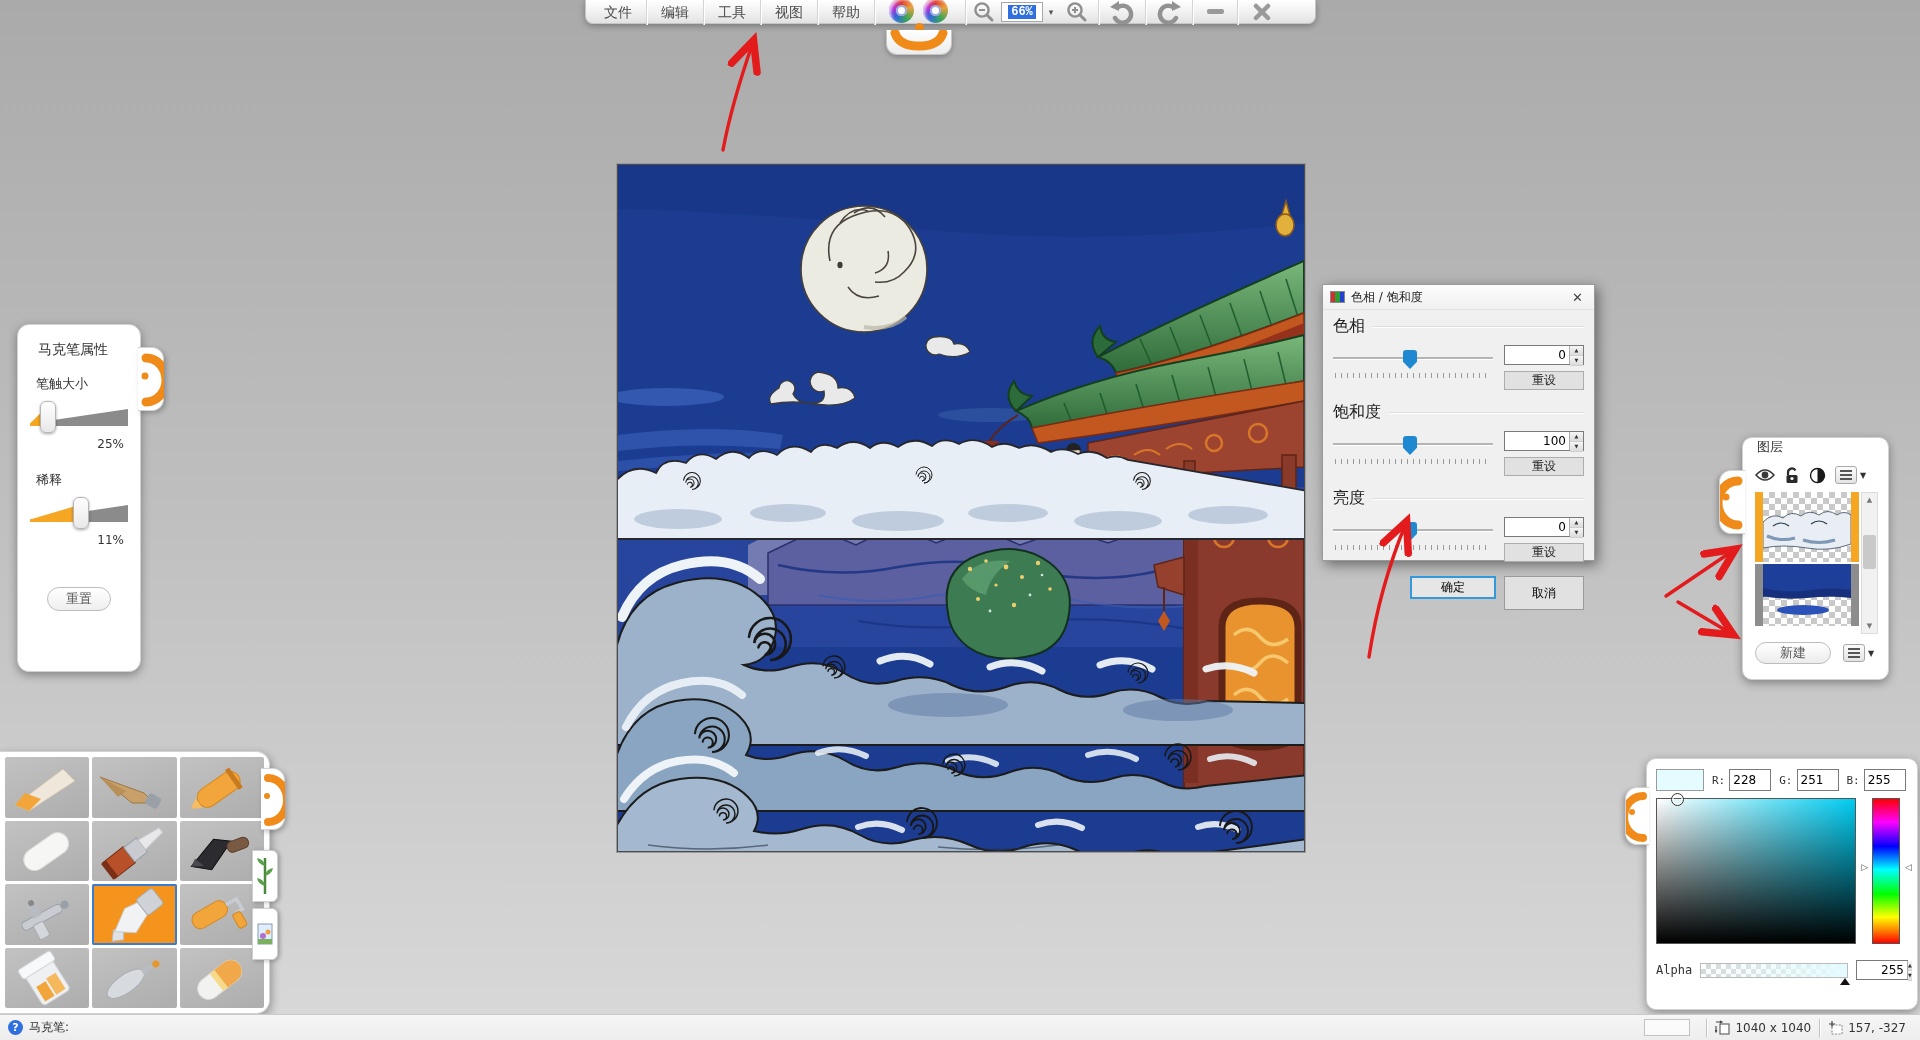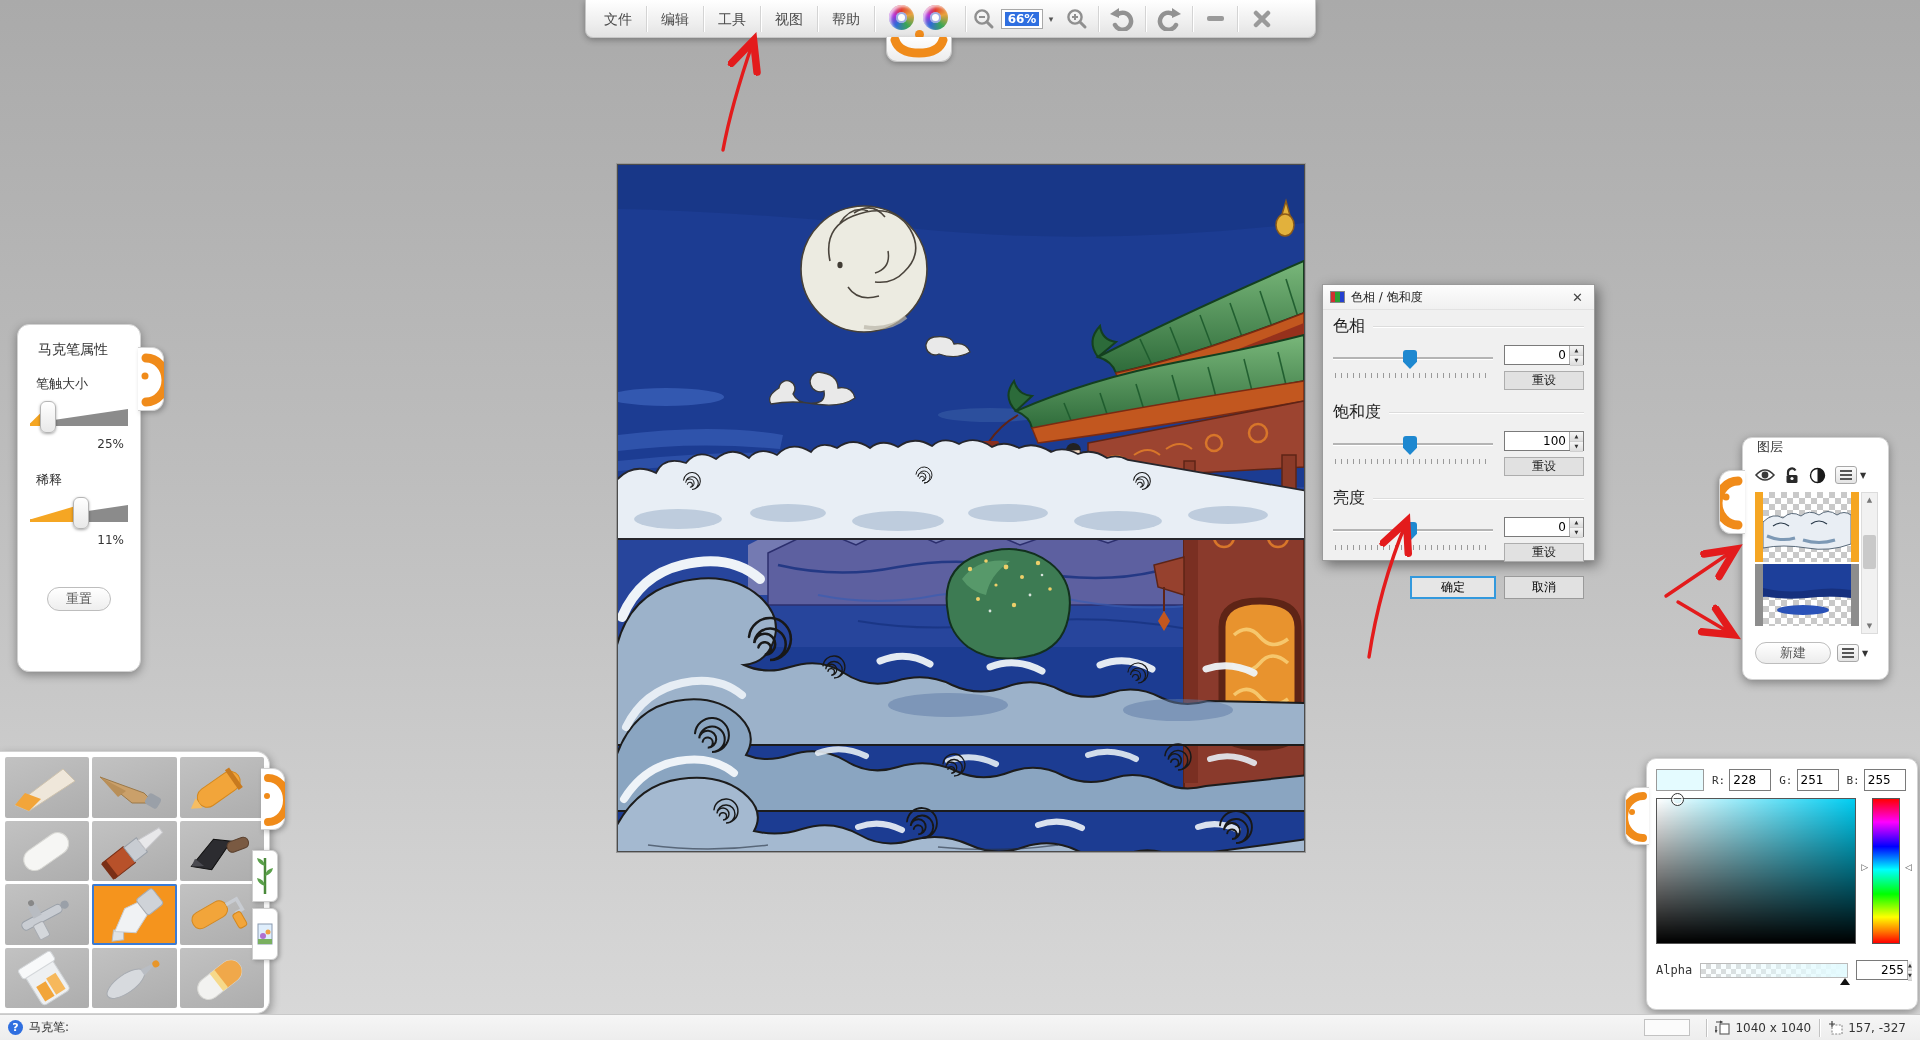--- a/index.html
+++ b/index.html
@@ -5,21 +5,21 @@
   * { margin:0; padding:0; box-sizing:border-box; }
   html,body { width:1920px; height:1040px; overflow:hidden;
     font-family:"DejaVu Sans","Liberation Sans",sans-serif; font-size:12px; color:#333; }
   body { background:linear-gradient(180deg,#aaaaaa 0%,#bdbdbd 45%,#d9d9d9 100%); position:relative; }
 
   
   .panel { position:absolute; background:#fff; border:1px solid #d2d2d2; border-radius:12px;
     box-shadow:0 3px 10px rgba(0,0,0,.35); }
 
   
-  #toolbar { position:absolute; left:585px; top:0; width:731px; height:38px;
+  #toolbar { position:absolute; left:585px; top:0; width:731px; height:24px;
     background:linear-gradient(180deg,#ffffff,#ececec 70%,#e2e2e2);
     border:1px solid #c6c6c6; border-top:none; border-radius:0 0 8px 8px;
     box-shadow:0 2px 6px rgba(0,0,0,.3);
     display:flex; align-items:center; padding:0 6px; }
   .tb-sep { width:1px; height:26px; background:#d4d4d4; box-shadow:1px 0 0 #fff; margin:0 2px; }
   .menu-item { width:52px; height:30px; line-height:30px; text-align:center;
     font-size:14px; color:#4a4a4a; cursor:default; }
   .logo-cell { position:relative; width:86px; height:38px; }
   .logo-eye { position:absolute; top:5px; width:25px; height:25px; border-radius:50%;
     background:conic-gradient(#e23a2e,#e8a13c,#3aa655,#2e6bd8,#b42ed8,#e23a2e);
@@ -27,21 +27,21 @@
   .logo-eye.e1 { left:12px; }
   .logo-eye.e2 { left:46px; }
   .logo-eye .pupil { position:absolute; left:7px; top:7px; width:11px; height:11px;
     border-radius:50%; background:#fdfdfd; box-shadow:inset 0 0 0 2px rgba(60,90,200,.5); }
   .logo-nose { position:absolute; left:38px; top:30px; width:9px; height:9px; border-radius:50%;
     background:#f08b1a; }
   .logo-smile-tab { position:absolute; left:9px; top:37px; width:66px; height:25px;
     background:linear-gradient(#fff,#ececec); border:1px solid #c6c6c6; border-top:none;
     border-radius:0 0 11px 11px; box-shadow:0 2px 5px rgba(0,0,0,.25); }
   .zoom-box { width:42px; height:20px; background:#fff; border:1px solid #a8a8a8;
-    display:flex; align-items:center; justify-content:center; margin:0 1px; }
+    display:flex; align-items:center; justify-content:center; margin:0 1px;font-family:Liberation Mono, monospace; }
   .zoom-box span { background:#2f6fe0; color:#fff; font-size:12px; font-weight:bold; padding:0 3px; }
   .dd-arrow { font-size:9px; color:#555; width:14px; text-align:center; }
   .tb-btn { height:34px; display:flex; align-items:center; justify-content:center; }
 
   
   #canvas-wrap { position:absolute; left:617px; top:164px; width:688px; height:688px;
     border:1px solid #4c4c4c; background:#1c3c92; box-shadow:0 0 0 1px #9a9a9a; }
   #canvas-wrap svg { display:block; }
 
   
@@ -105,21 +105,21 @@
   .hs-valbox input { flex:1; border:none; outline:none; text-align:right; font-size:12px;
     padding-right:3px; font-family:inherit; width:50px; }
   .spin { width:14px; display:flex; flex-direction:column; border-left:1px solid #adadad; }
   .spin div { flex:1; font-size:5px; line-height:9px; text-align:center; color:#333;
     background:linear-gradient(#f6f6f6,#dcdcdc); border-bottom:1px solid #cfcfcf; }
   .hs-reset { width:80px; height:19px; margin-top:6px; background:#e1e1e1; border:1px solid #adadad;
     font-size:12px; color:#222; font-family:inherit; }
   #hs-buttons { display:flex; justify-content:flex-end; gap:8px; margin:14px 10px 0 0; }
   #hs-ok { width:86px; height:23px; background:#e6e6e6; border:2px solid #3399dd;
     font-size:12px; font-family:inherit; }
-  #hs-cancel { width:80px; height:23px; background:#e1e1e1; border:1px solid #9a9a9a;
+  #hs-cancel { width:80px; height:34px; background:#e1e1e1; border:1px solid #9a9a9a;
     font-size:12px; font-family:inherit; }
 
   
   #layers-panel { left:1742px; top:437px; width:147px; height:243px; padding:0 6px 6px 12px; border-radius:10px; }
   #layers-panel h3 { font-size:13px; font-weight:normal; margin:0 0 10px 2px; }
   #layer-icons { display:flex; align-items:center; gap:9px; margin-bottom:8px; }
   .li-btn { display:flex; align-items:center; }
   .mini-menu { width:22px; height:18px; border:1px solid #a8a8a8; border-radius:3px;
     background:linear-gradient(#fcfcfc,#e4e4e4); display:flex; flex-direction:column;
     justify-content:center; gap:2px; align-items:center; }
@@ -134,21 +134,21 @@
   .layer-thumb { flex:1; position:relative;
     background-image:linear-gradient(45deg,#c9c9c9 25%,transparent 25%,transparent 75%,#c9c9c9 75%),
       linear-gradient(45deg,#c9c9c9 25%,transparent 25%,transparent 75%,#c9c9c9 75%);
     background-size:12px 12px; background-position:0 0,6px 6px; background-color:#fff; }
   #layer-scroll { width:17px; margin-left:2px; background:#f1f1f1; border:1px solid #dcdcdc;
     display:flex; flex-direction:column; align-items:center; height:142px; }
   #layer-scroll .arr { font-size:7px; color:#777; line-height:14px; height:14px; }
   #layer-scroll .gap1 { height:28px; }
   #layer-scroll .thumb { width:13px; height:34px; background:#c9c9c9; border-radius:2px; }
   #layer-scroll .gap2 { flex:1; }
-  #layers-bottom { display:flex; align-items:center; margin-top:8px; gap:6px; }
+  #layers-bottom { display:flex; align-items:center; margin-top:8px; gap:12px; }
   #new-layer-btn { width:76px; height:22px; background:linear-gradient(#fff,#ececec);
     border:1px solid #bdbdbd; border-radius:11px; font-size:13px; color:#555; font-family:inherit; }
 
   
   #color-panel { left:1646px; top:758px; width:272px; height:252px; border-radius:10px; padding:10px 9px; }
   #rgb-row { display:flex; align-items:center; gap:4px; margin-bottom:7px; }
   #cur-swatch { width:48px; height:22px; background:#e4fbff; border:1px solid #9a9a9a; }
   .rgb-lab { font-family:"DejaVu Sans Mono","Liberation Mono",monospace; font-size:11px; margin-left:4px; }
   .rgb-input { width:42px; height:22px; border:1px solid #7a7a7a; font-size:12px; padding:0 3px;
     font-family:inherit; }

